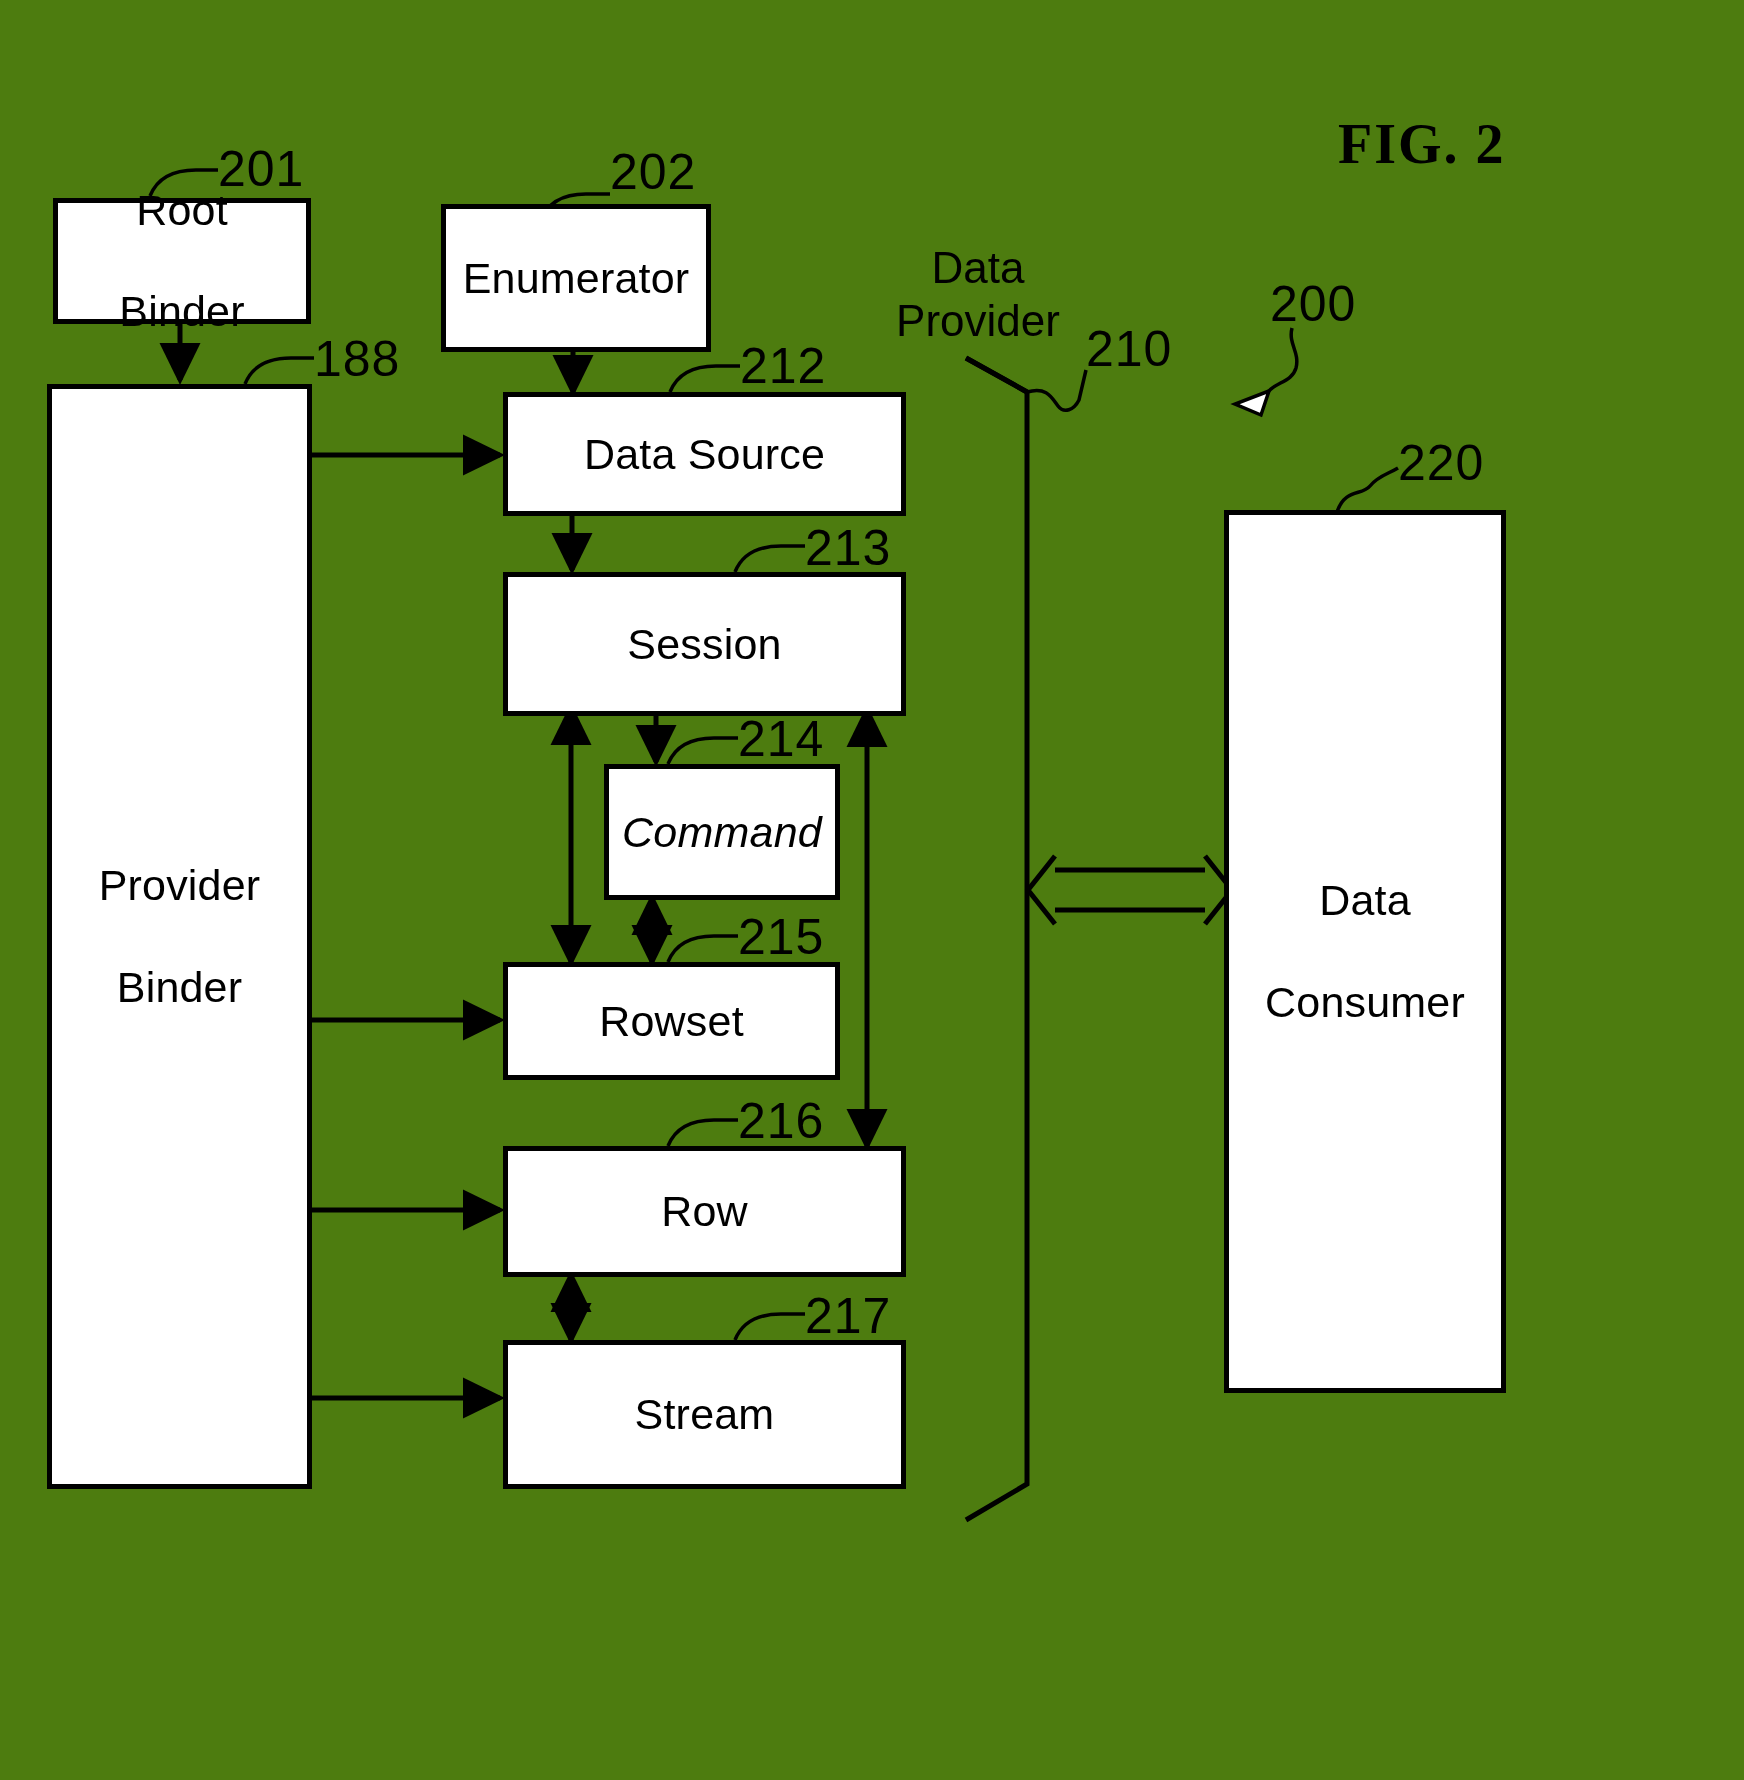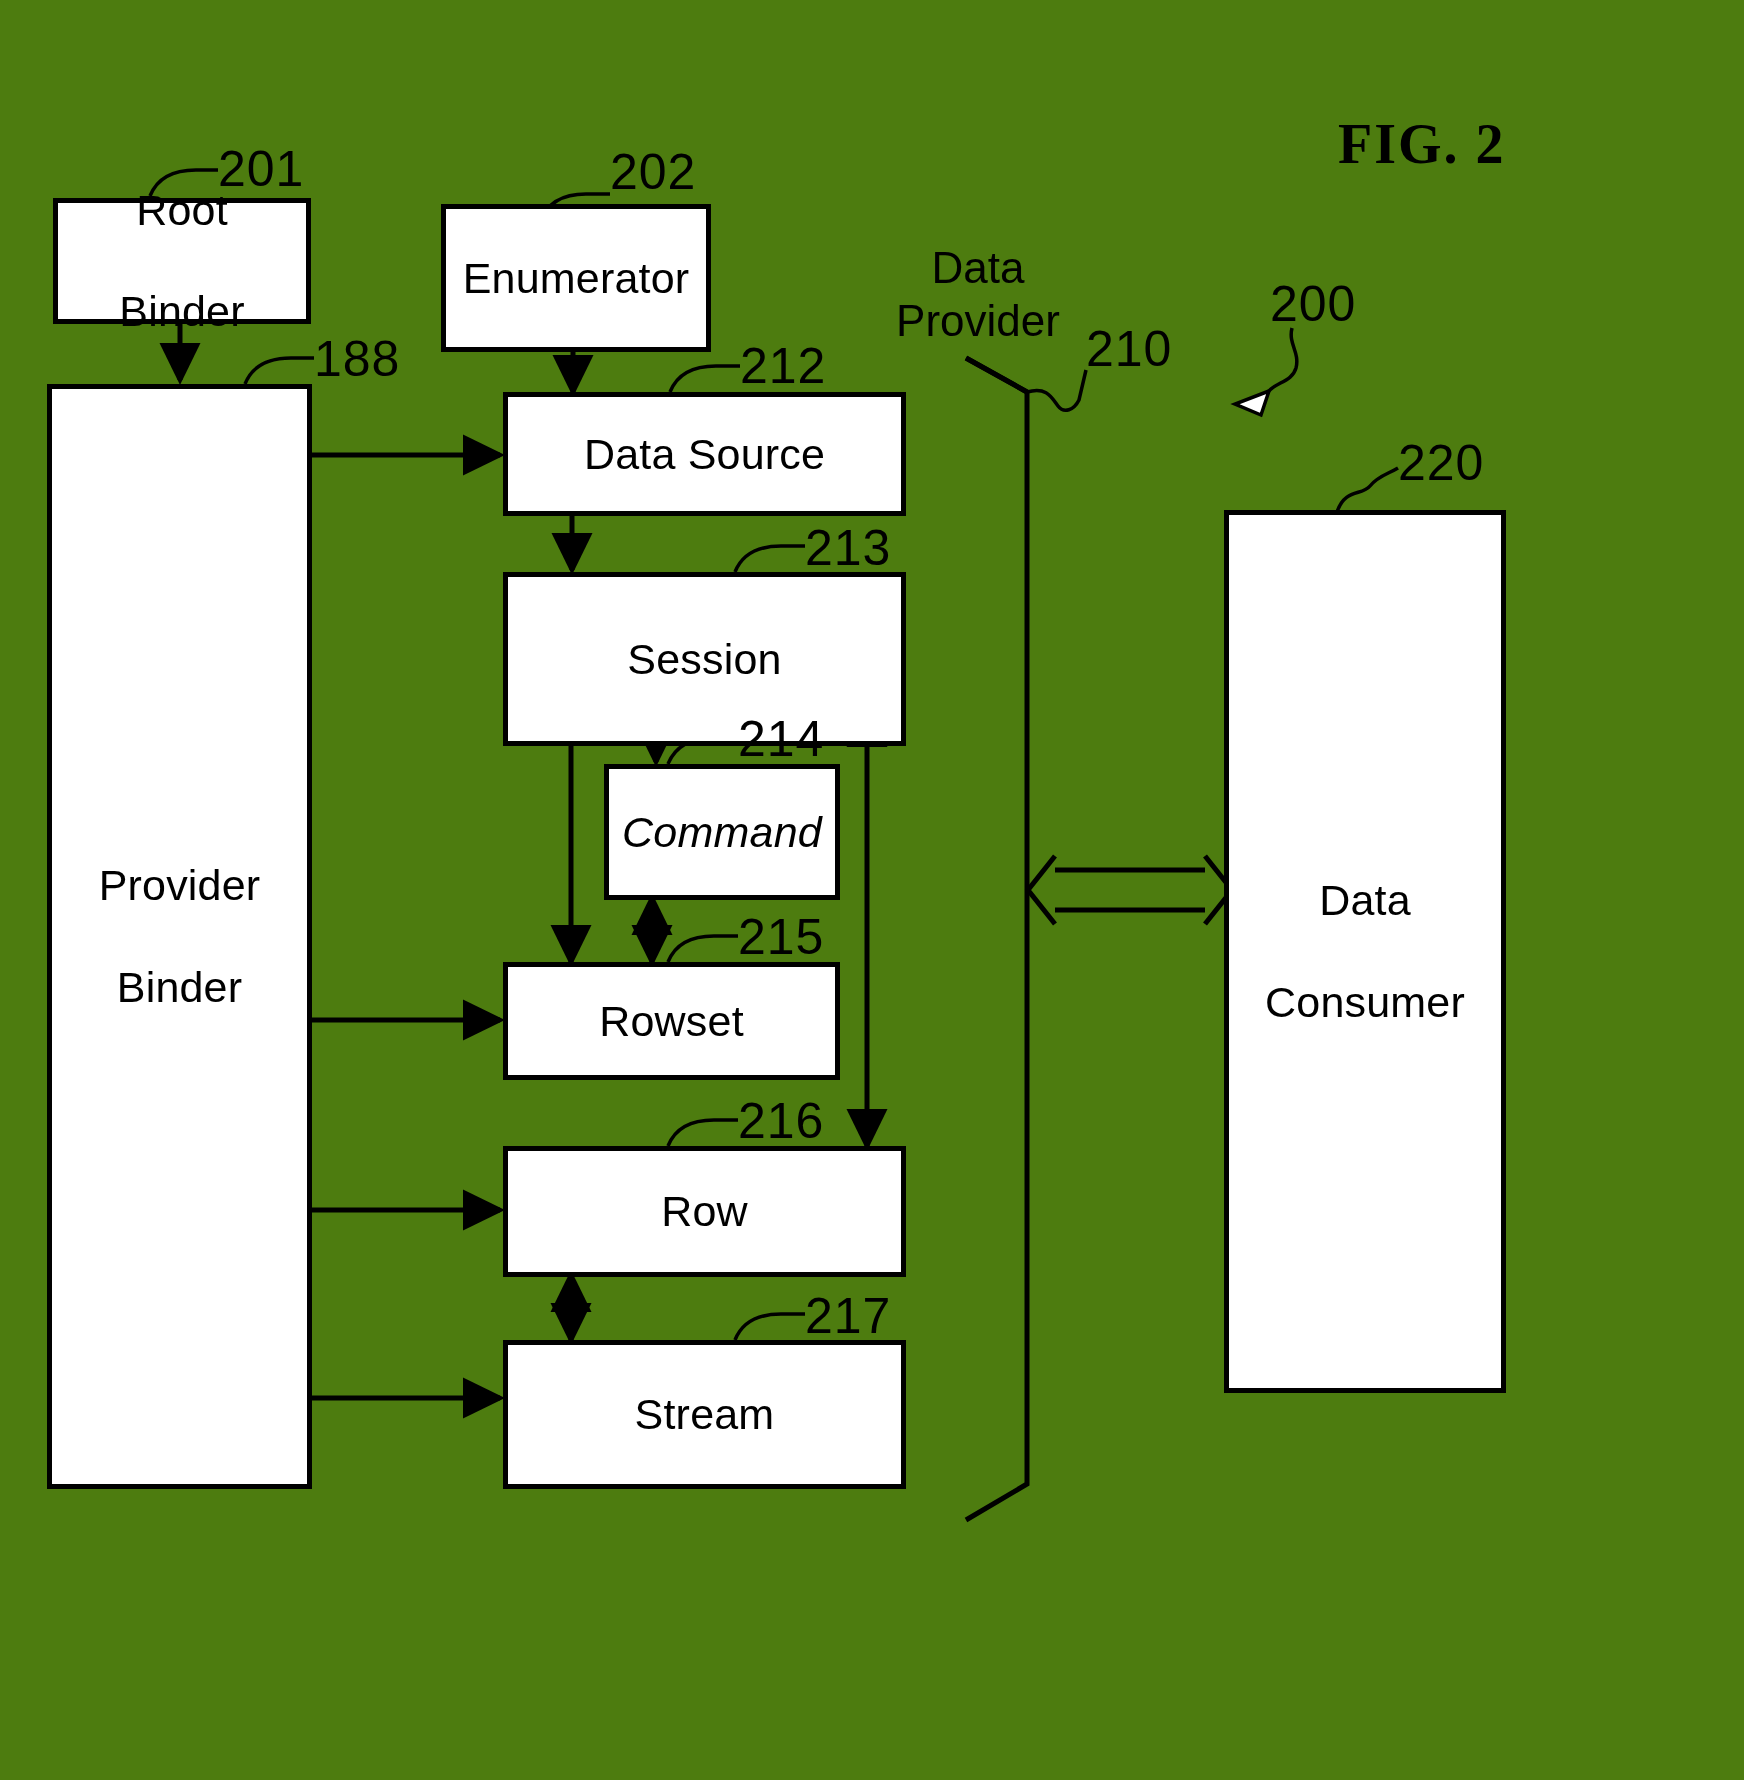--- a/index.html
+++ b/index.html
@@ -147,21 +147,21 @@
   </div>
 
   <div class="box" style="left:47px; top:384px; width:265px; height:1105px;">
     <span><span>Provider</span><br><span>Binder</span></span>
   </div>
 
   <div class="box" style="left:503px; top:392px; width:403px; height:124px;">
     <span>Data Source</span>
   </div>
 
-  <div class="box" style="left:503px; top:572px; width:403px; height:174px;">
+  <div class="box" style="left:503px; top:572px; width:403px; height:144px;">
     <span>Session</span>
   </div>
 
   <div class="box" style="left:604px; top:764px; width:236px; height:136px;font-style:italic;">
     <span>Command</span>
   </div>
 
   <div class="box" style="left:503px; top:1146px; width:403px; height:131px;">
     <span>Row</span>
   </div>

